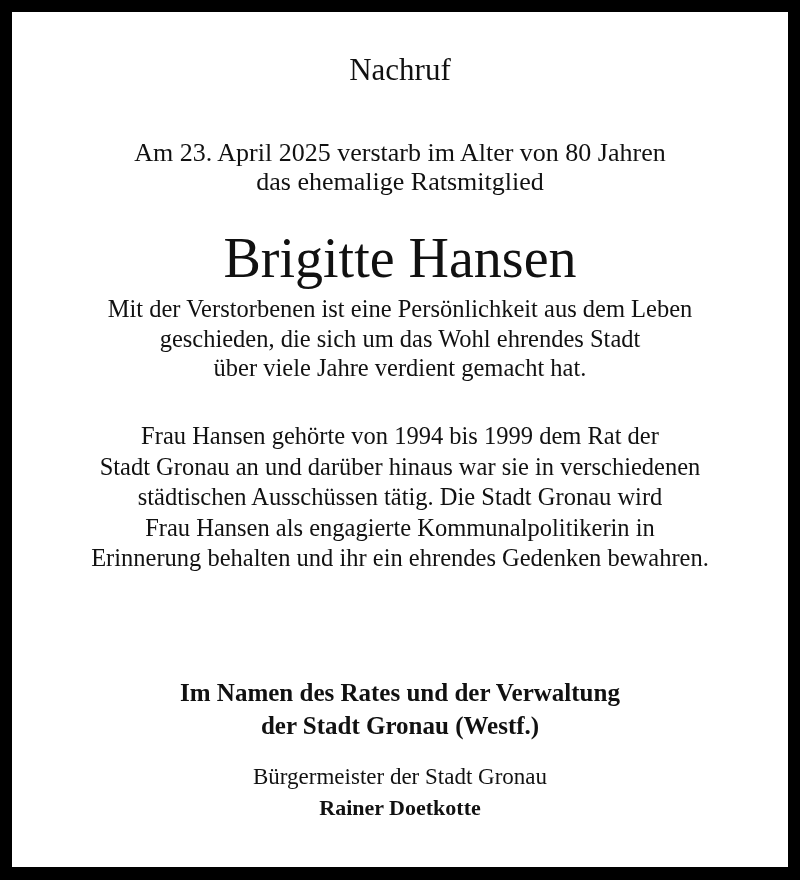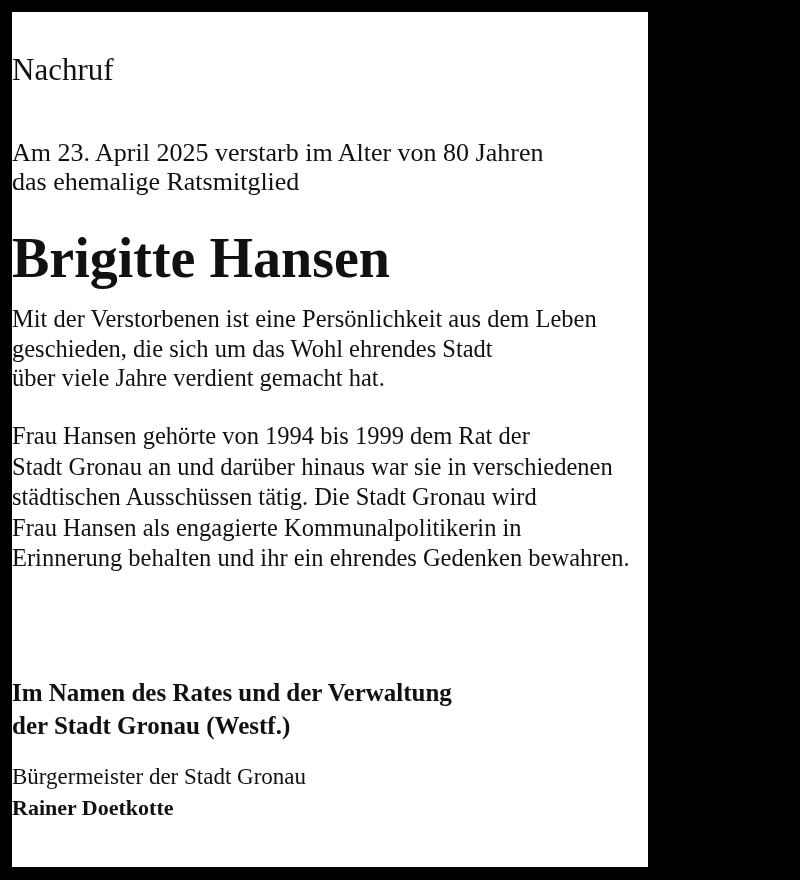--- a/index.html
+++ b/index.html
@@ -10,51 +10,52 @@
     body {
       width: 800px;
       height: 880px;
       position: relative;
       overflow: hidden;
     }
     .frame {
       position: absolute;
       left: 12px;
       top: 12px;
-      width: 636px;
+      width: 776px;
       height: 855px;
       background: #ffffff;
       color: #111111;
       font-family: "Liberation Serif", "DejaVu Serif", serif;
+      text-align: center;
     }
     .line {
       position: absolute;
       left: 0;
       width: 776px;
       white-space: nowrap;
     }
     .title {
       font-size: 31px;
       top: 40px;
     }
     .intro {
       font-size: 26px;
       line-height: 29px;
       top: 126px;
     }
     .name {
       font-size: 56px;
-      font-weight: bold;
+      font-weight: normal;
       top: 214px;
       letter-spacing: 0px;
     }
     .p1 {
       font-size: 24.5px;
       line-height: 29.5px;
-      top: 292px;
+      top: 282px;
     }
     .p2 {
       font-size: 24.5px;
       line-height: 30.5px;
       top: 409px;
     }
     .dateline {
       font-size: 24.5px;
       top: 590px;
     }

